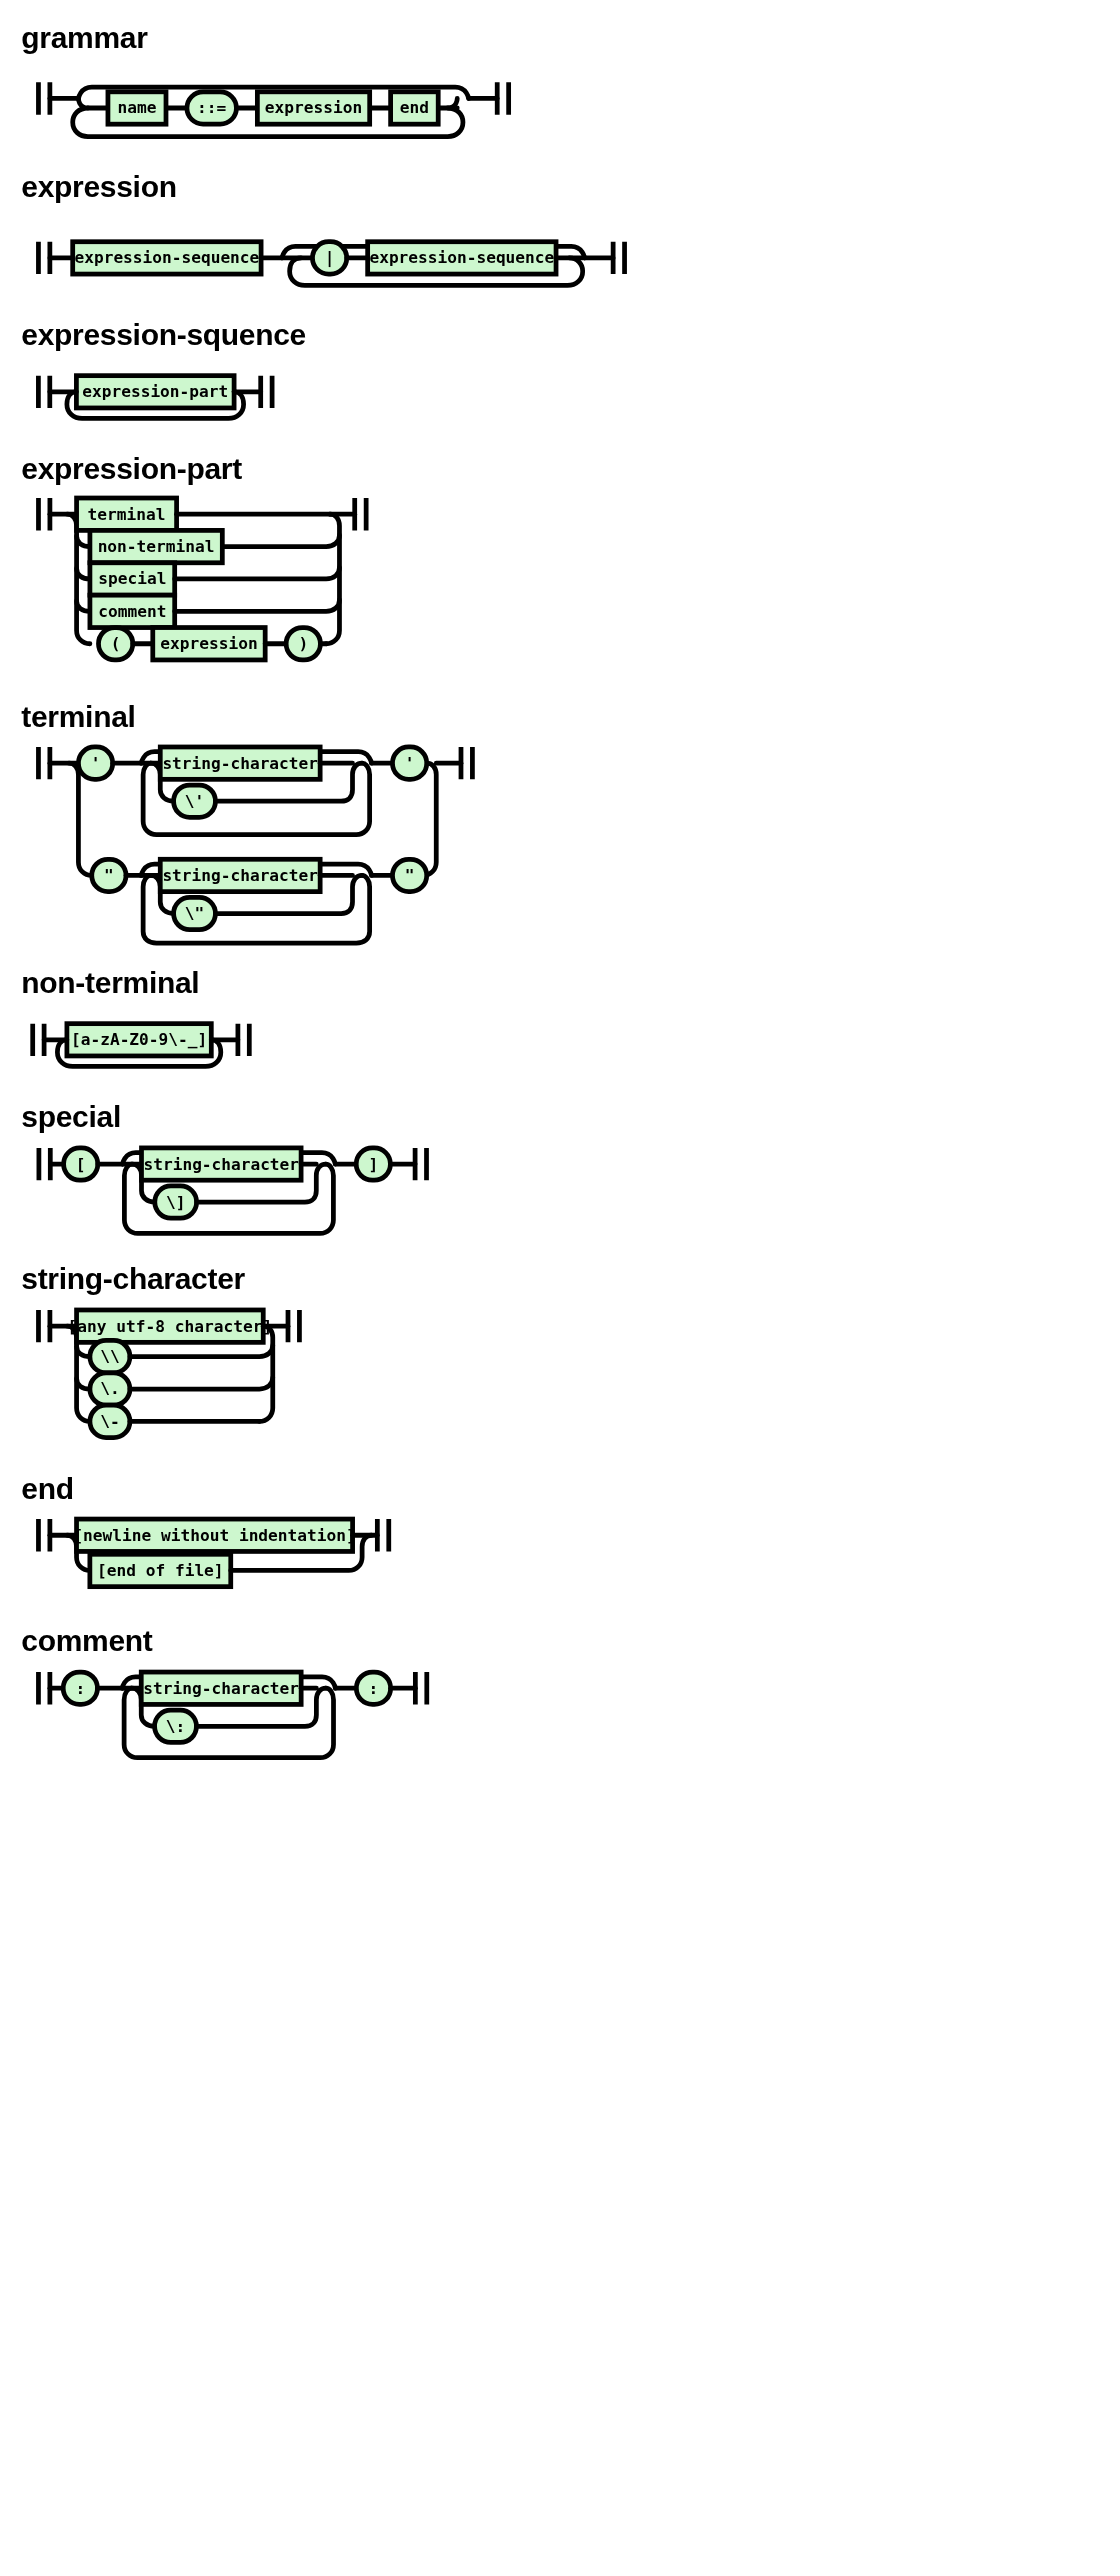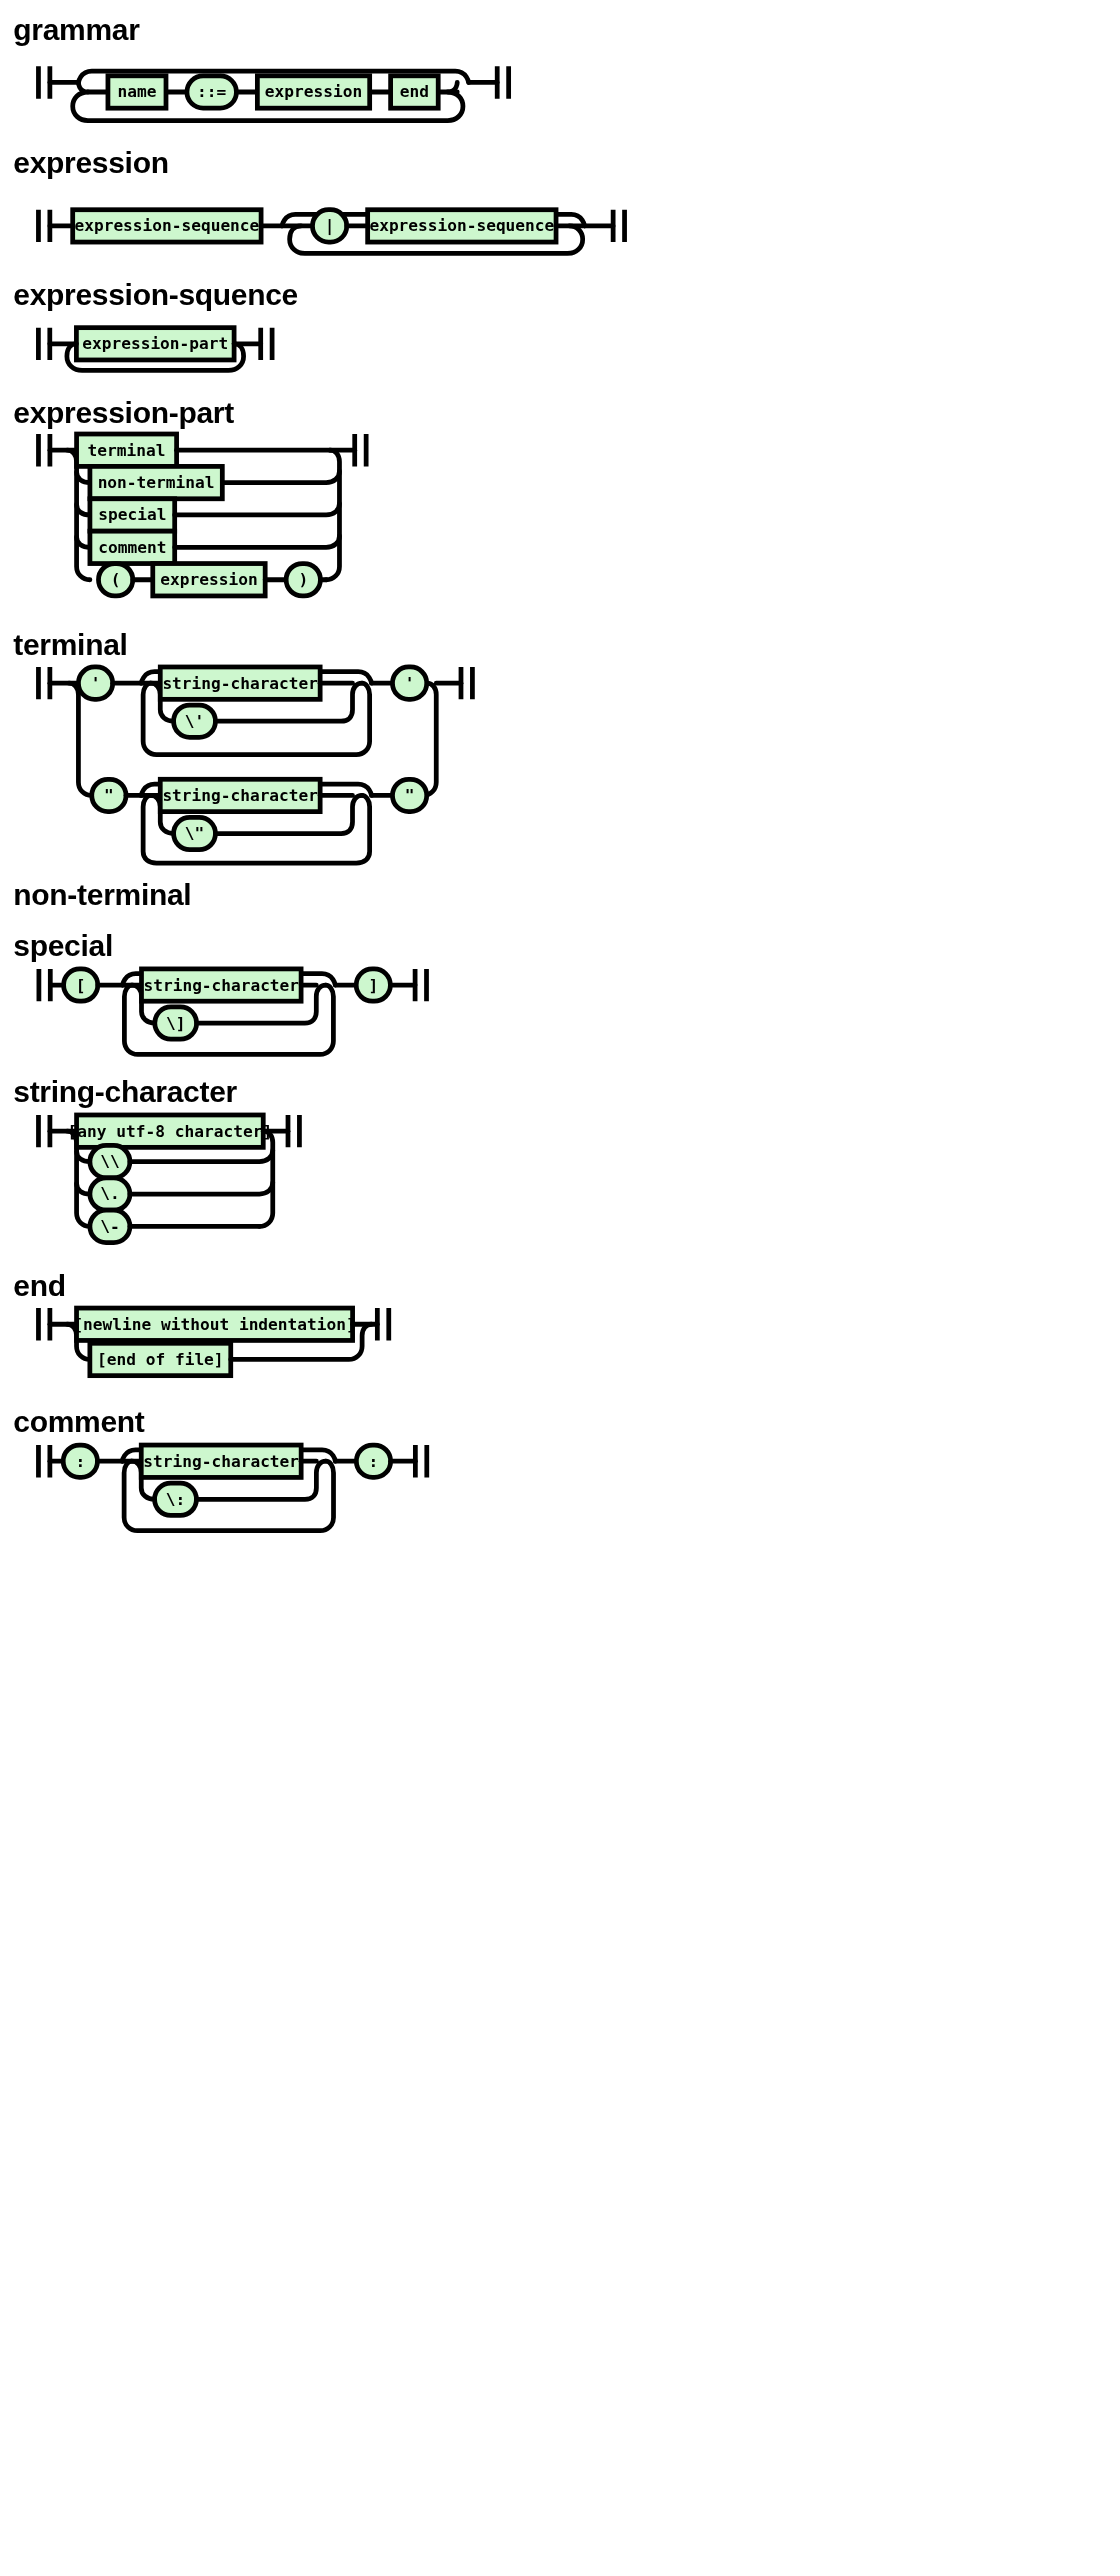--- a/index.html
+++ b/index.html
@@ -20,21 +20,21 @@
   .rule {
     margin: 0;
     padding: 0;
   }
   .rule-title {
     font-family: "Liberation Sans", sans-serif;
     font-weight: bold;
     font-size: 30px;
     line-height: 1.0;
     color: #000000;
-    margin: 0;
+    margin: 8px;
     padding: 15px 0 5.7px 13.3px;
     letter-spacing: -0.3px;
   }
   .diagram-wrap {
     padding-left: 8px;
   }
   svg.railroad {
     display: block;
     overflow: visible;
   }
@@ -246,20 +246,31 @@
         <text x="422" y="138">"</text>
 
         <path class="track" d="M 450 19 L 476 19"></path>
         <path class="endcap" d="M 476 2 L 476 36 M 488 2 L 488 36"></path>
       </svg>
     </div>
   </section>
 
   <section class="rule">
     <h2 class="rule-title">non-terminal</h2>
+    <div class="diagram-wrap">
+      <svg class="railroad" width="323" height="67" viewBox="0 0 340 70">
+        <path class="endcap" d="M 26 12 L 26 46 M 38 12 L 38 46"></path>
+        <path class="track" d="M 38 29 L 62 29"></path>
+        <rect class="term" x="62" y="12" width="152" height="34"></rect>
+        <text x="138" y="30">[a-zA-Z0-9\-_]</text>
+        <path class="track" d="M 214 29 L 242 29"></path>
+        <path class="track" d="M 62 29 C 56 29 52 34 52 42 C 52 51 59 57 68 57 L 208 57 C 217 57 224 51 224 42 C 224 34 220 29 214 29"></path>
+        <path class="endcap" d="M 242 12 L 242 46 M 254 12 L 254 46"></path>
+      </svg>
+    </div>
   </section>
 
   <section class="rule">
     <h2 class="rule-title">special</h2>
     <div class="diagram-wrap">
       <svg class="railroad" width="533" height="95" viewBox="0 0 560 100">
         <path class="endcap" d="M 32 2 L 32 36 M 44 2 L 44 36"></path>
         <path class="track" d="M 44 19 L 58 19"></path>
         <rect class="term" x="58" y="2" width="36" height="34" rx="17" ry="17"></rect>
         <text x="76" y="20">[</text>

